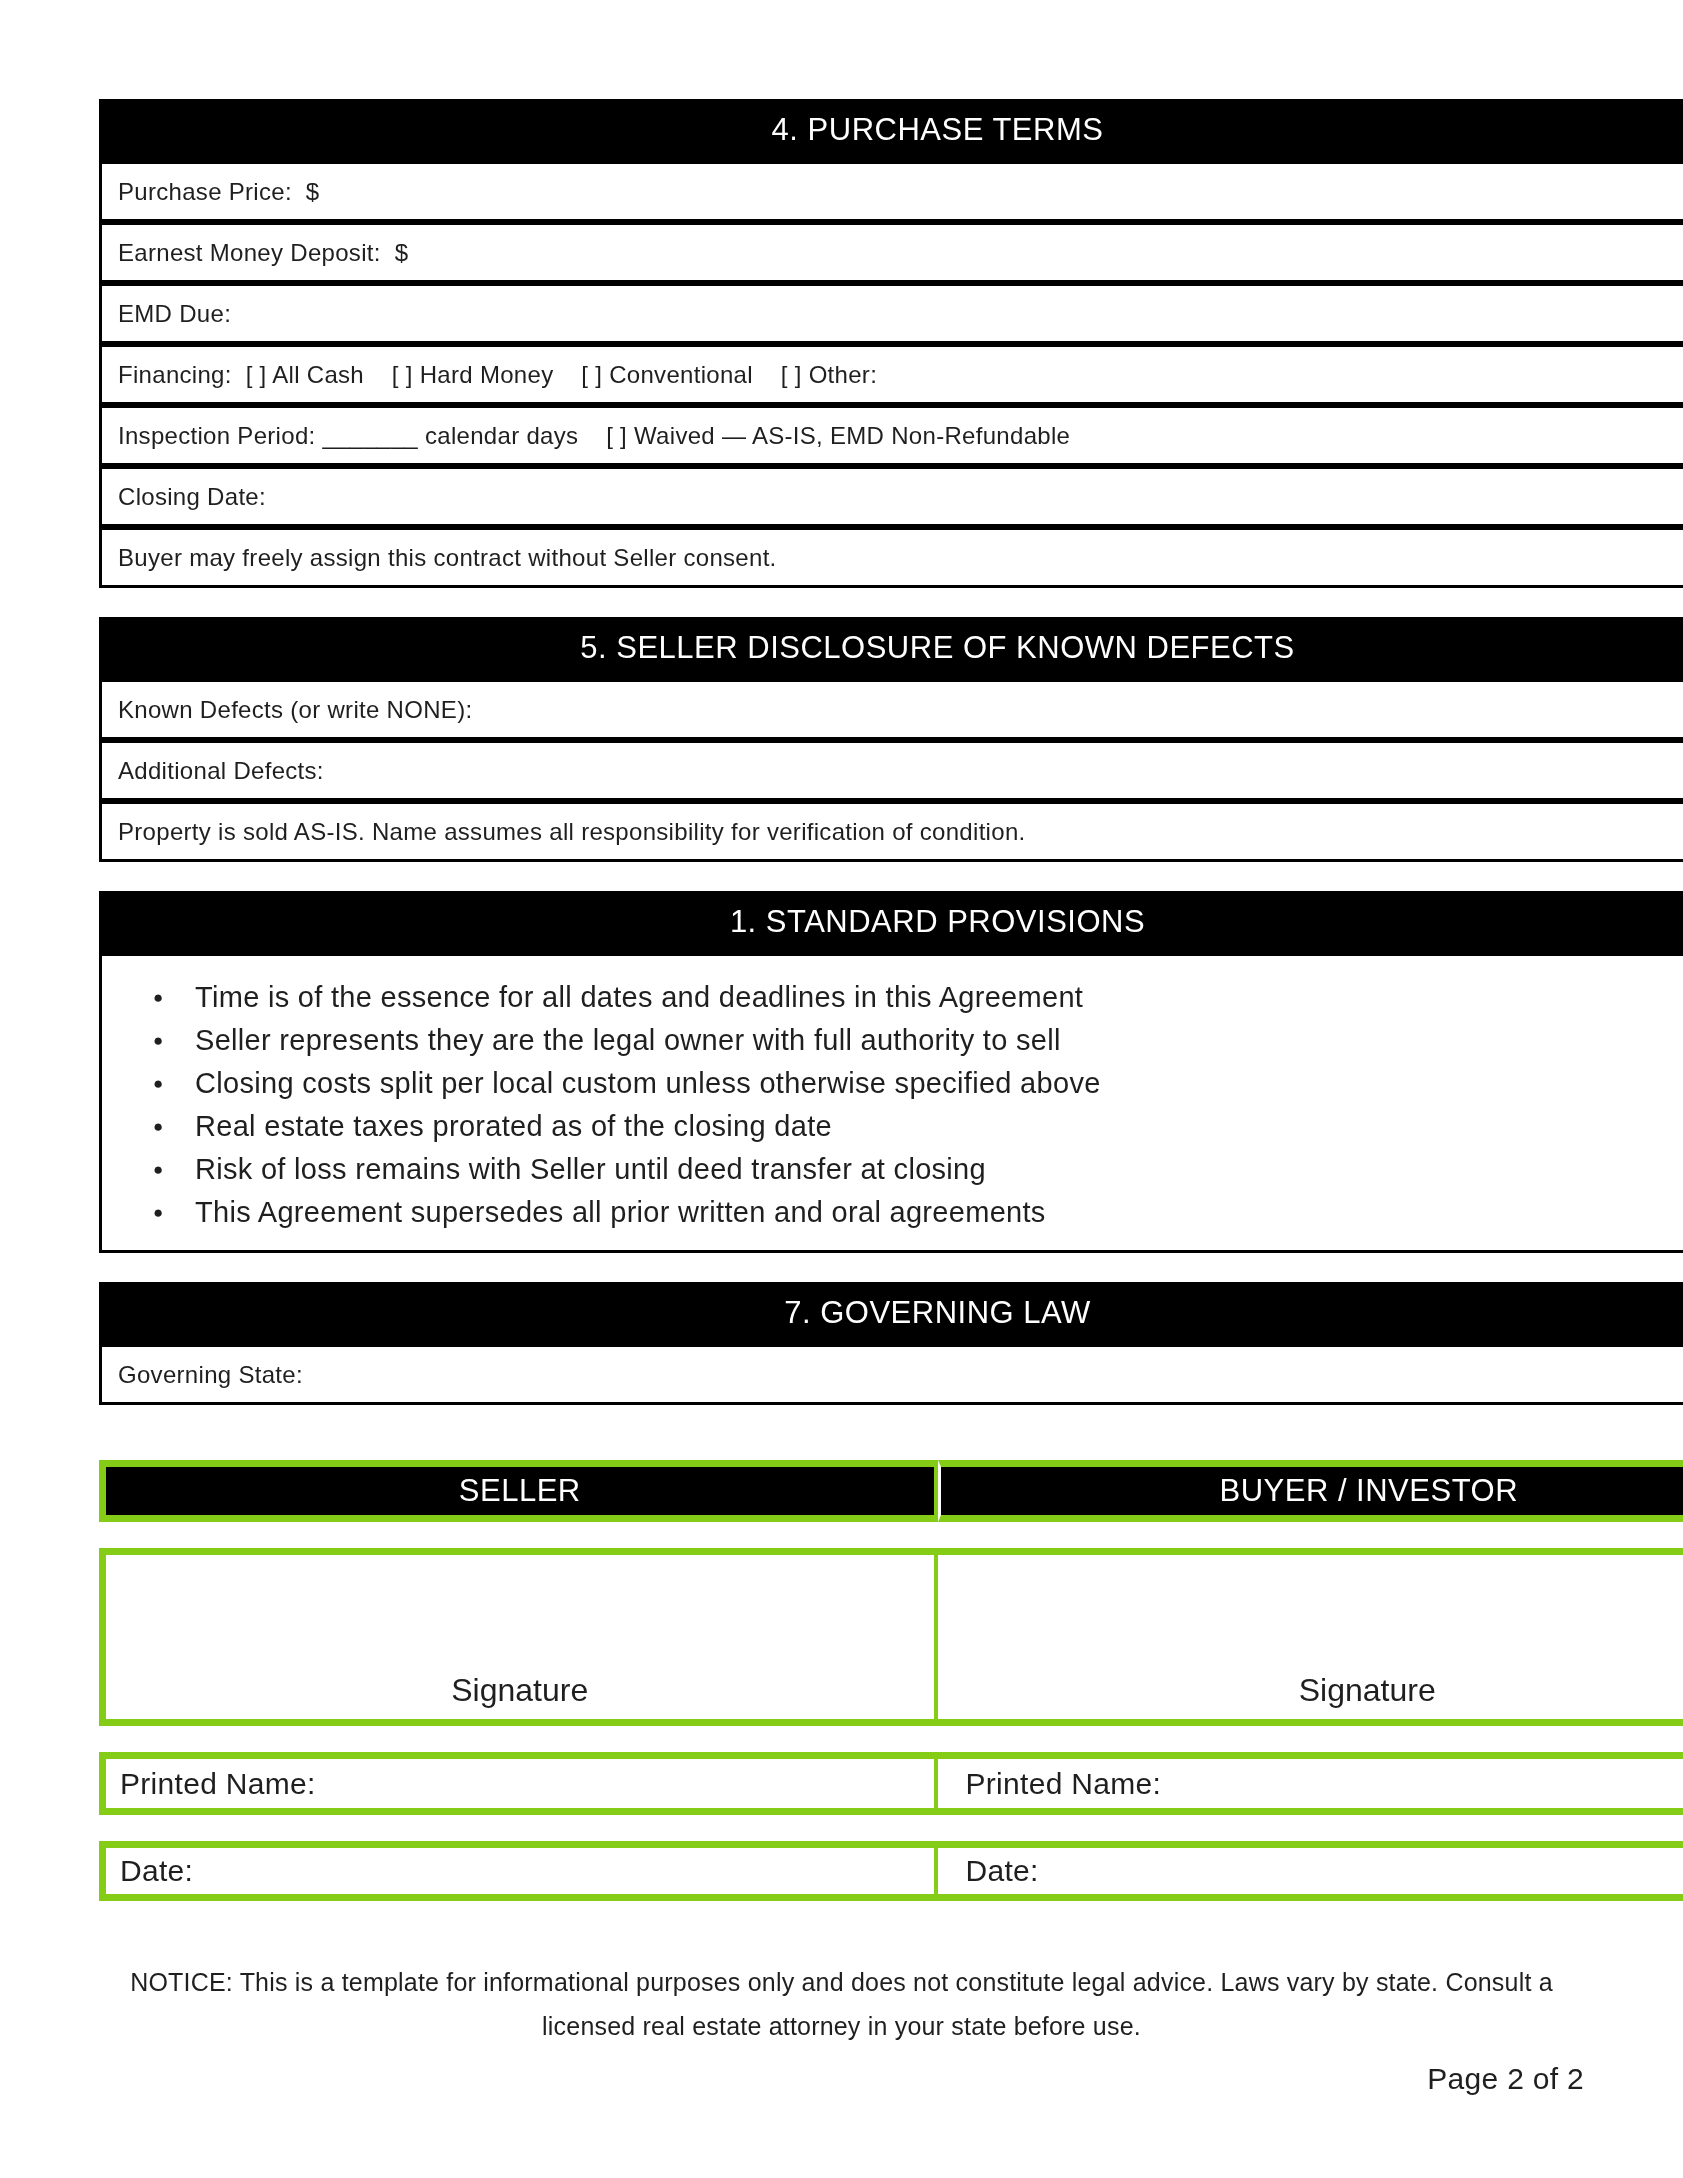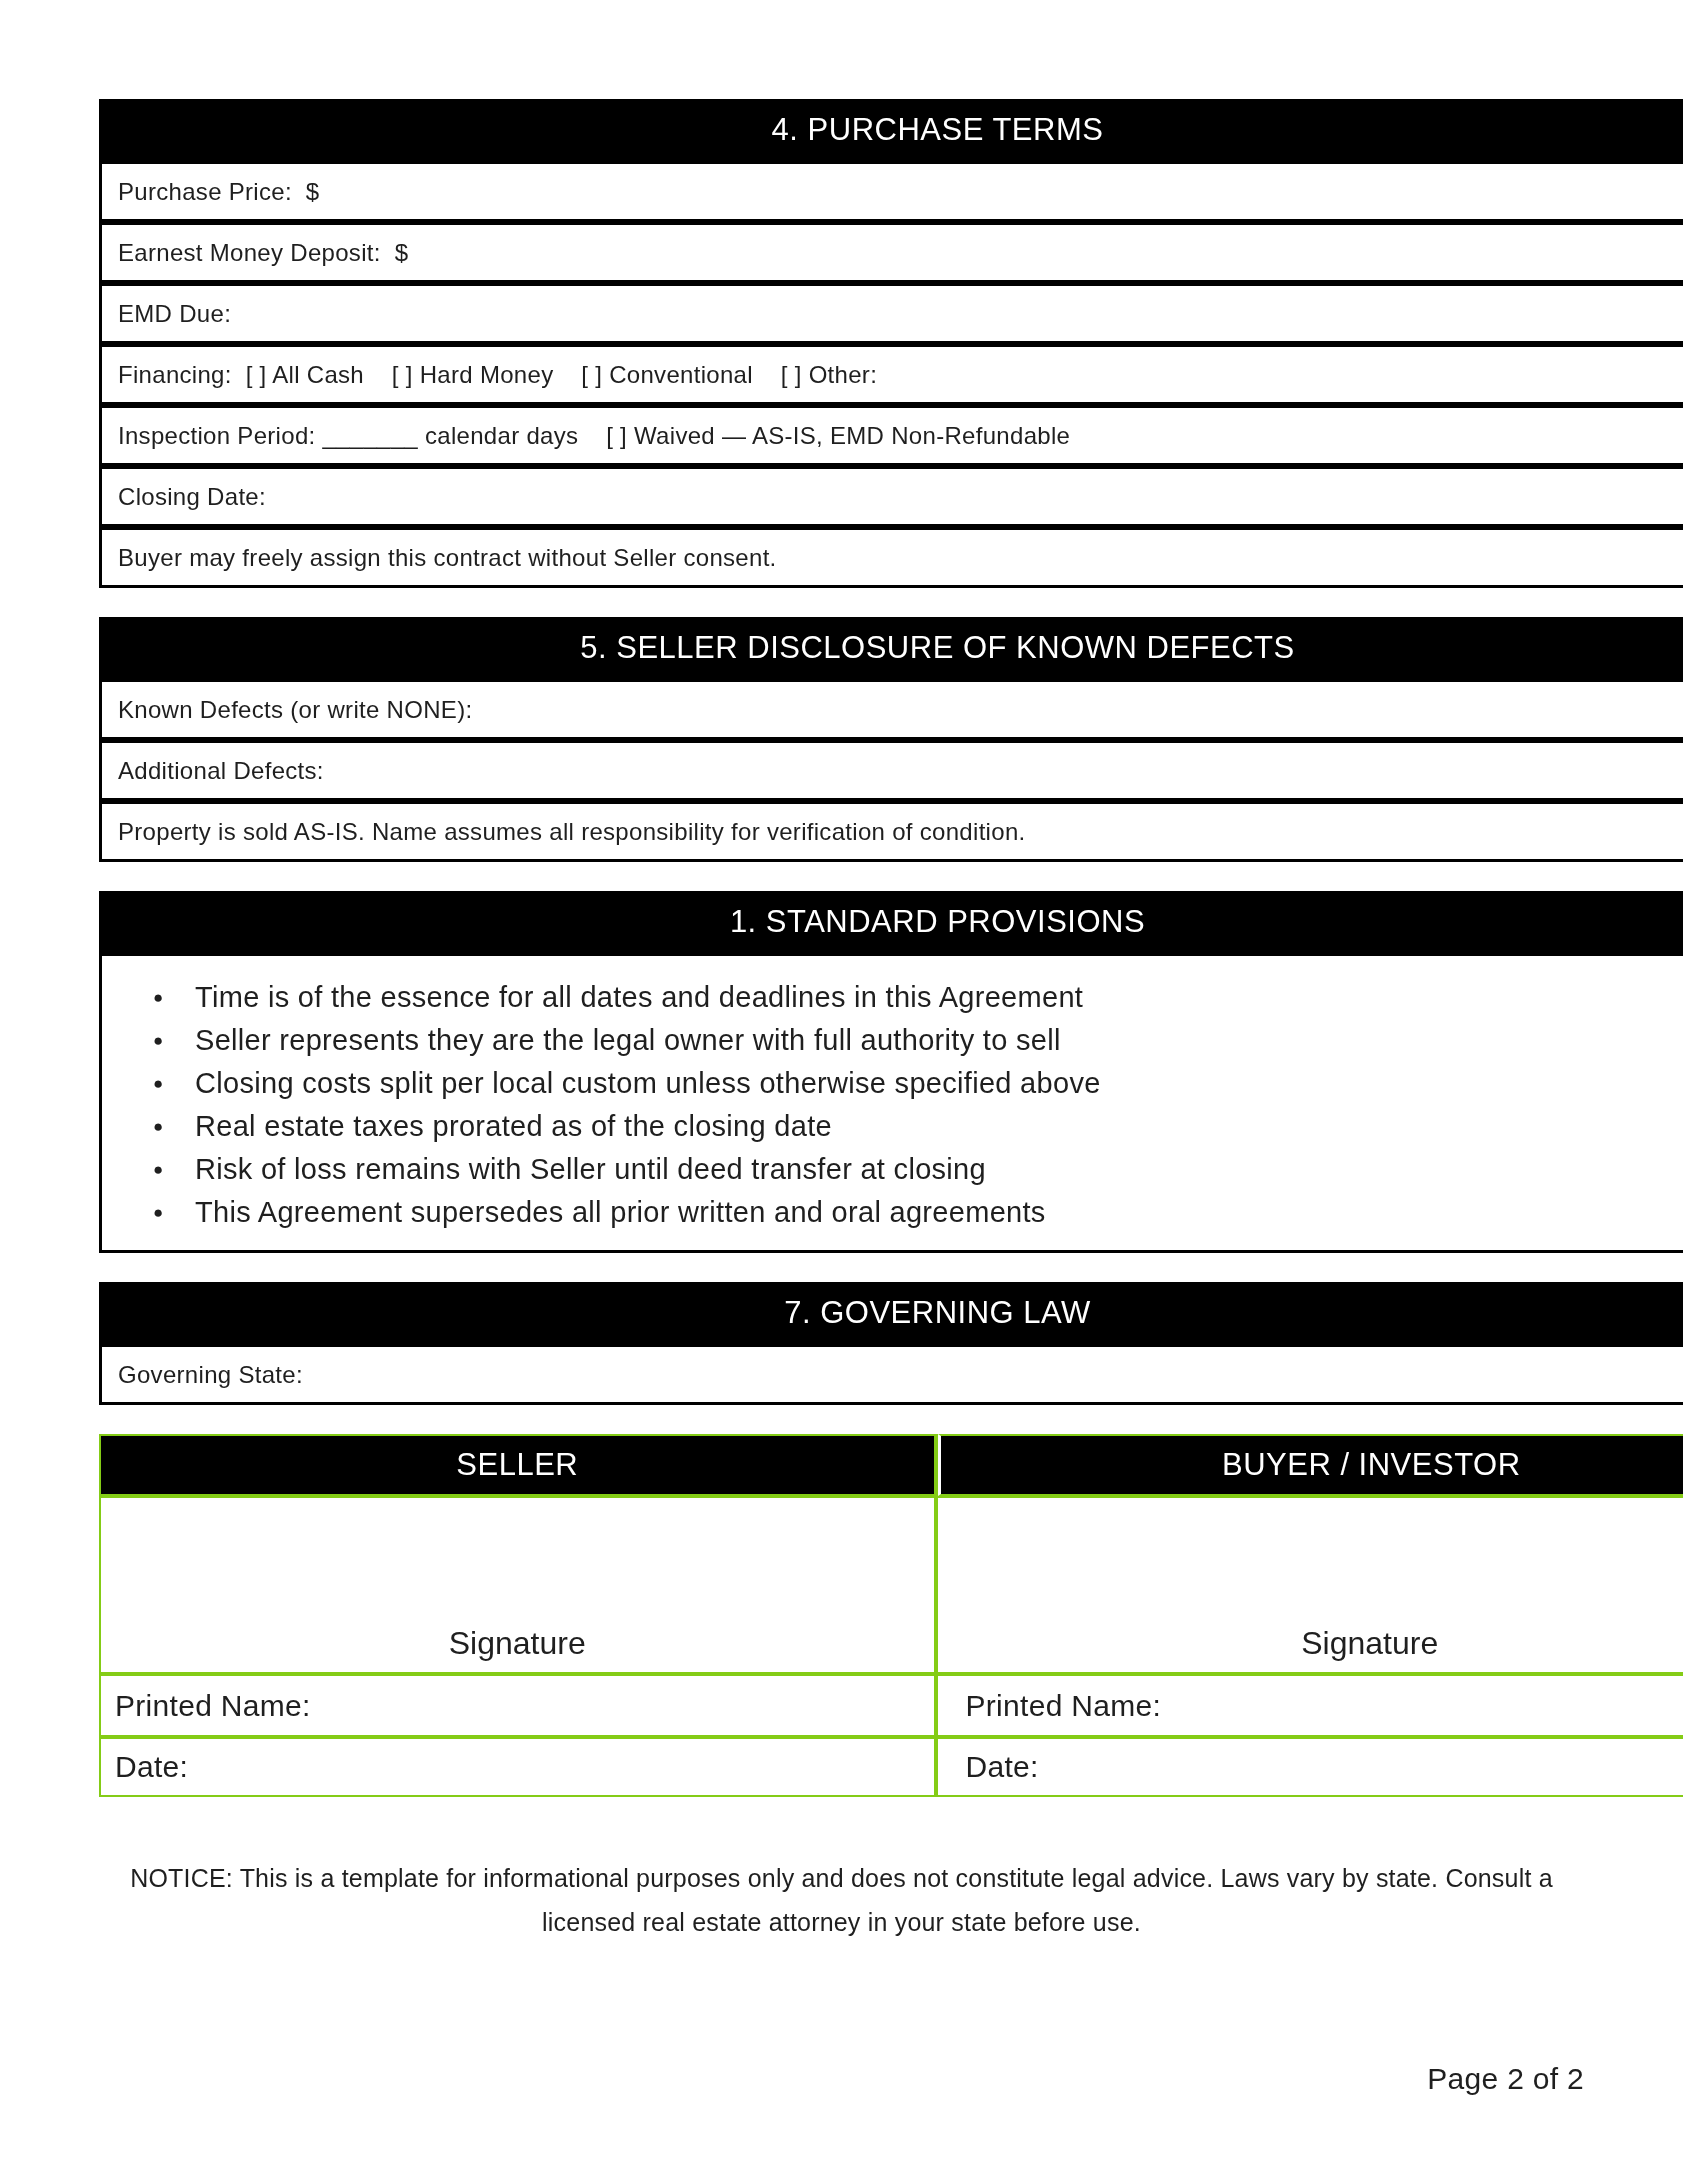--- a/index.html
+++ b/index.html
@@ -66,22 +66,23 @@
     line-height: 1;
   }
   
   .sig-table {
     display: flex;
     margin-top: 29px;
   }
   .sig-col { width: 50%; }
   .sig-cell {
     box-sizing: border-box;
-    border: 2px solid #84cc16;
+    border: 7px solid #84cc16;
     background: #fff;
+    margin-top: 26px;
   }
   .col-left .sig-cell { border-right-width: 4px; }
   .col-right .sig-cell { border-left-width: 0; padding-left: 28px; }
   .sig-header {
     background: #000;
     color: #fff;
     height: 62px;
     display: flex;
     align-items: center;
     justify-content: center;

